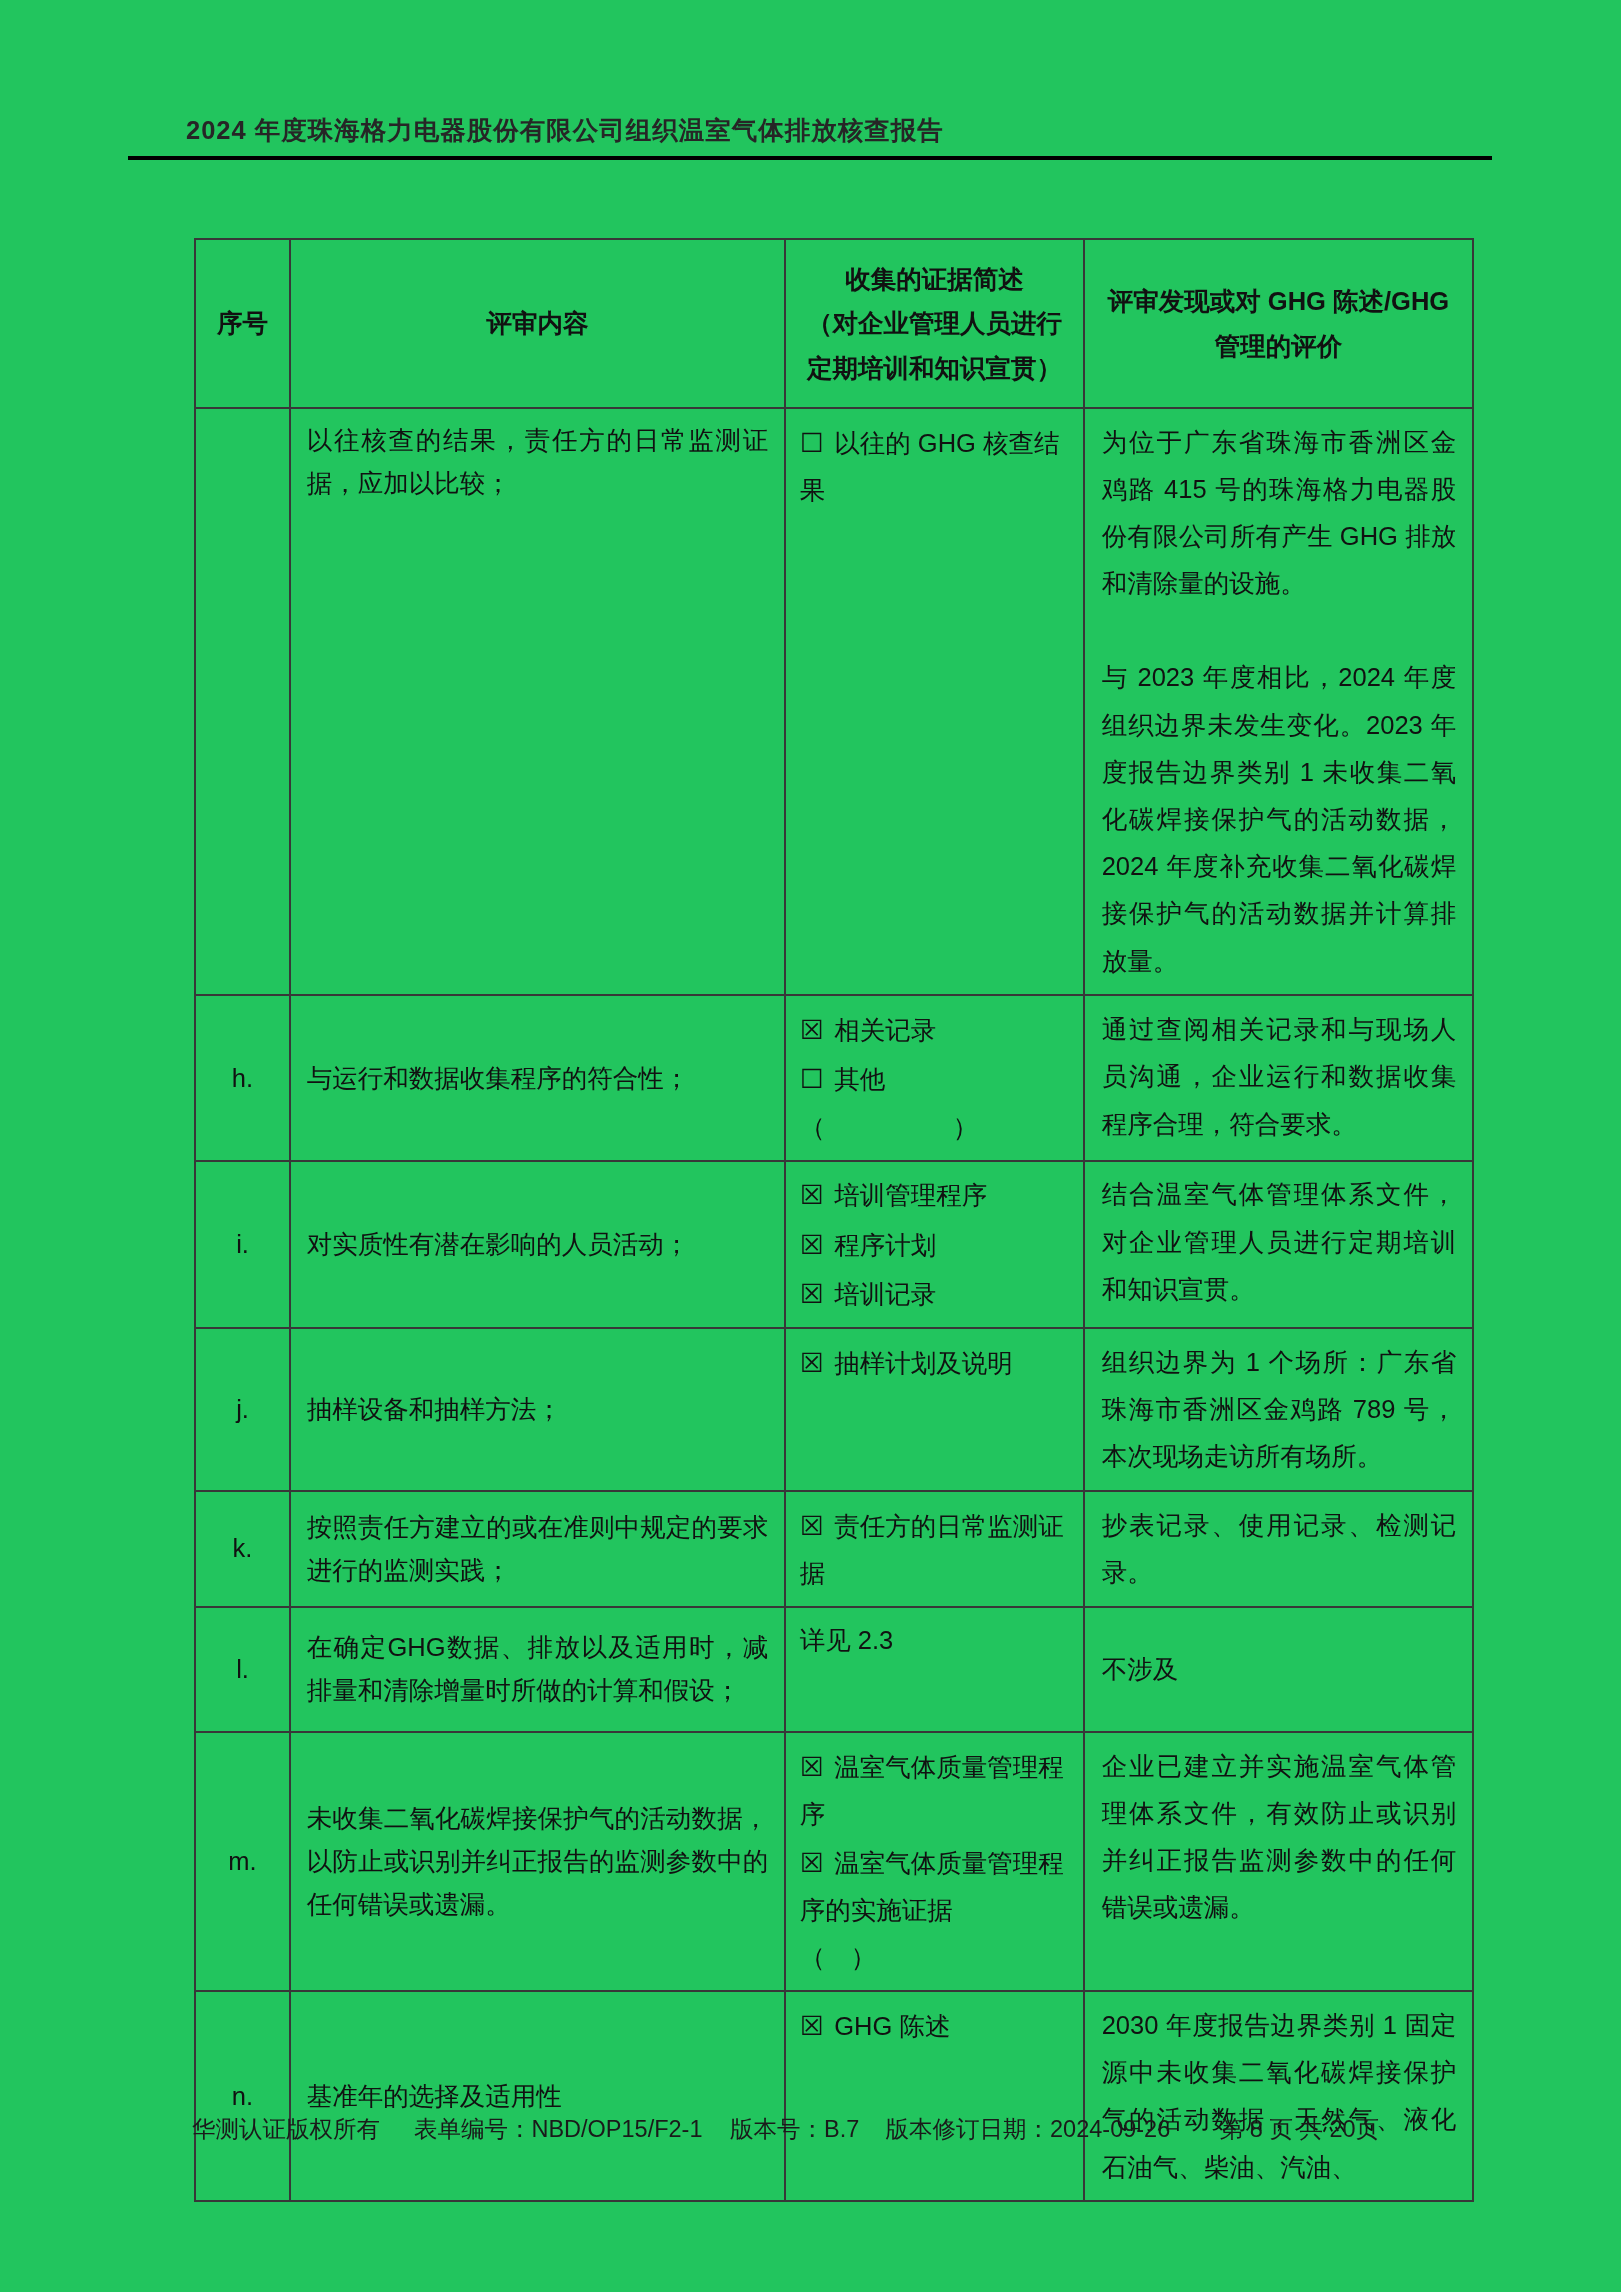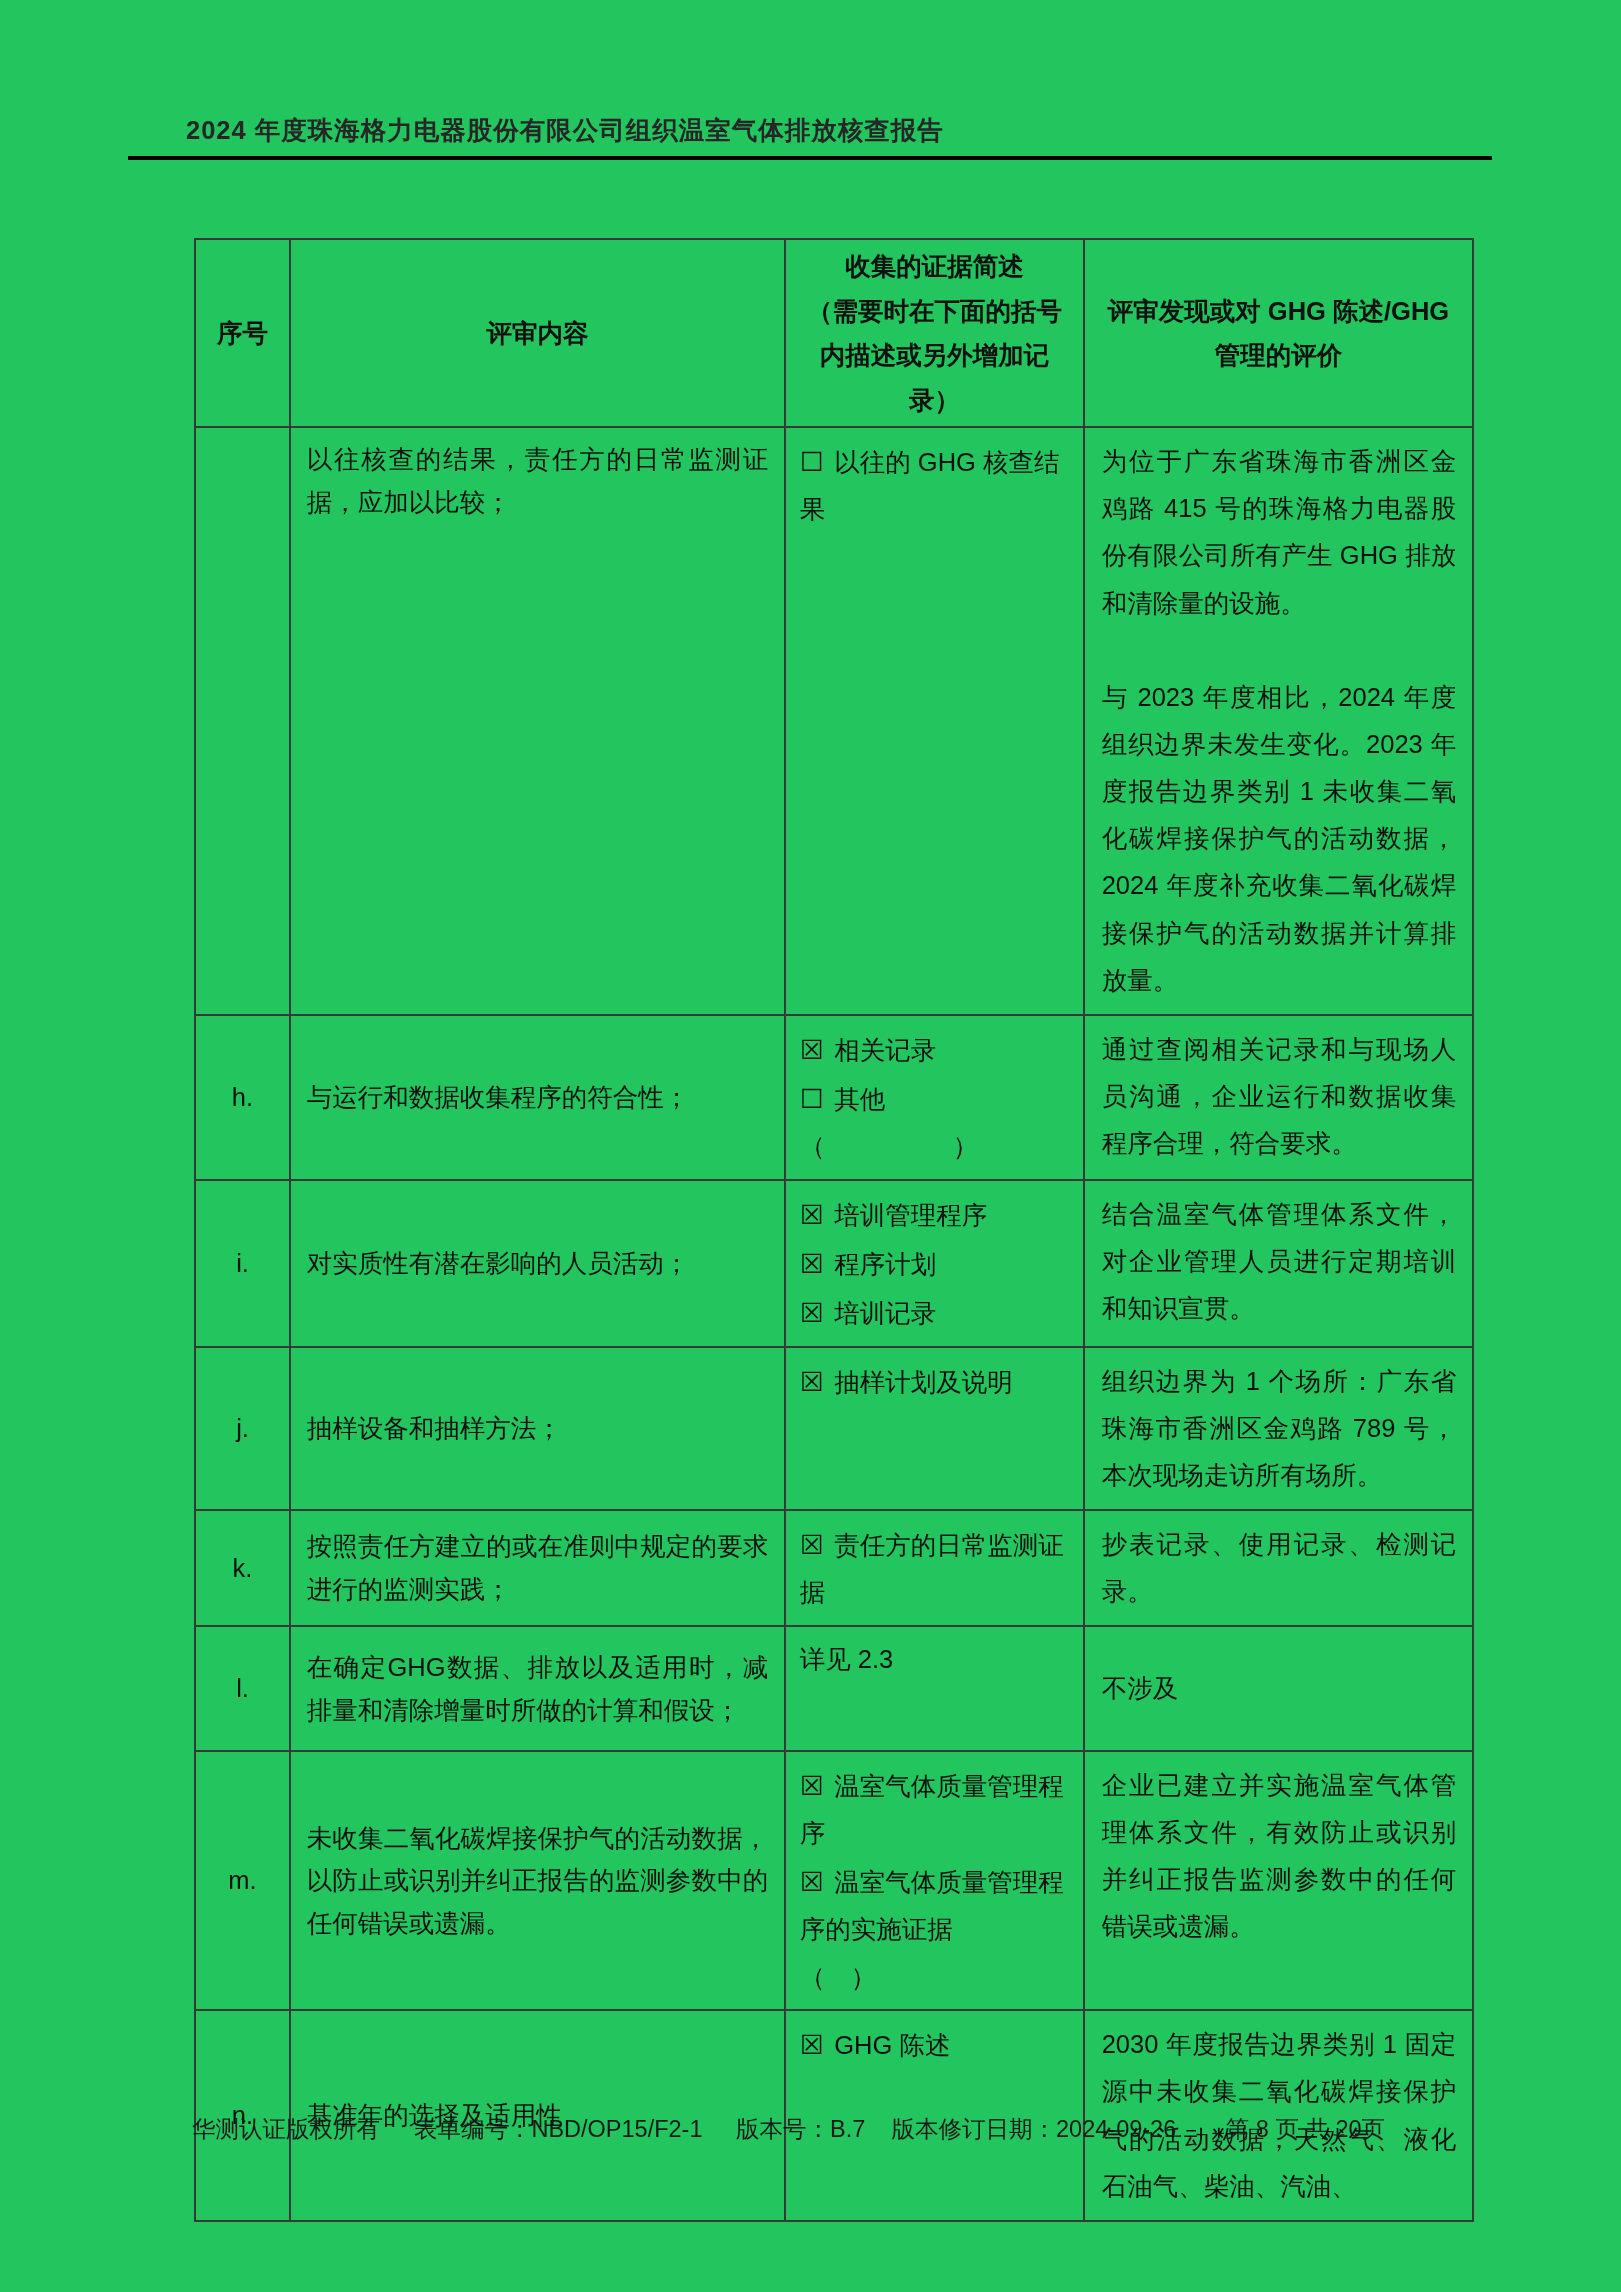--- a/index.html
+++ b/index.html
@@ -90,21 +90,21 @@
     font-family:"DejaVu Sans",sans-serif;font-size:26.5px;
   }
 
   
   .footer{
     position:absolute;left:192px;top:2113px;
     font-size:23.5px;color:#1a1a1a;white-space:nowrap;
   }
   .footer span{display:inline-block;text-align:right;}
   .f-copyright{margin-right:27.4px;}
-  .f-form{margin-right:27px;}
+  .f-form{margin-right:21px;}
   .f-version{margin-right:13.7px;}
   .f-revision{margin-right:43px;margin-left:6px;}
 </style>
 </head>
 <body>
 
 <div class="page">
 
   <div class="doc-title">2024 年度珠海格力电器股份有限公司组织温室气体排放核查报告</div>
 
@@ -117,21 +117,21 @@
       <col style="width:495px">
       <col style="width:299px">
       <col style="width:389px">
     </colgroup>
     <thead>
       <tr>
         <th>序号</th>
         <th>评审内容</th>
         <th>
           <div>收集的证据简述</div>
-          <div>（需要时在下面的括号内描述或另外增加记录）</div>
+          <div>（对企业管理人员进行定期培训和知识宣贯）</div>
         </th>
         <th>评审发现或对 GHG 陈述/GHG 管理的评价</th>
       </tr>
     </thead>
     <tbody id="table-body">
         <tr>
           <td class="c-no"></td>
           <td class="c-content">以往核查的结果，责任方的日常监测证据，应加以比较；</td>
           <td class="c-evidence">
             <div class="ev-line"><span class="cb">☐</span><span>以往的 GHG 核查结果</span></div>

